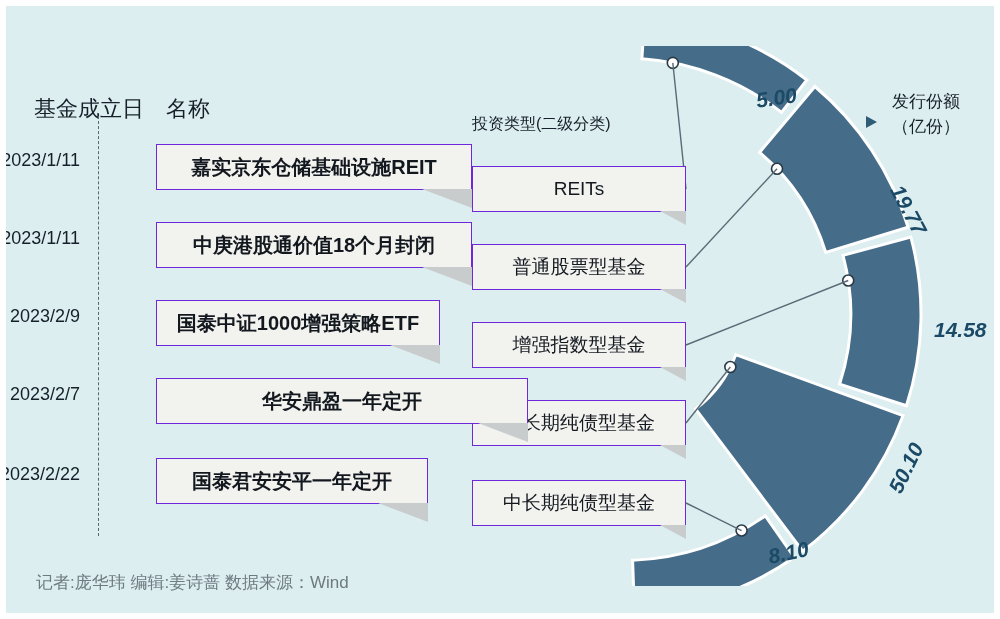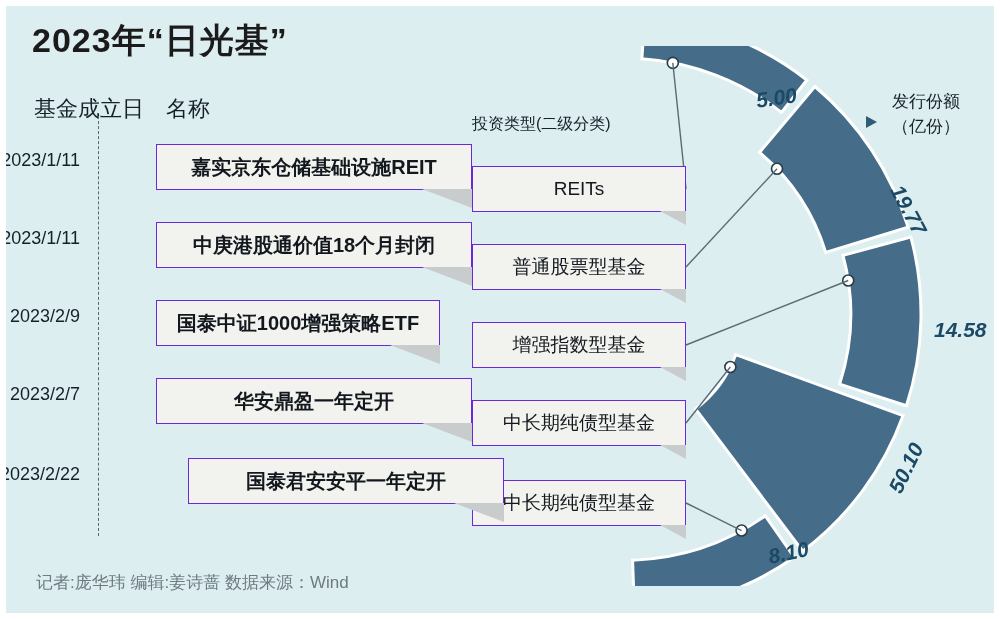--- a/index.html
+++ b/index.html
@@ -99,21 +99,20 @@
   #footer{
     left:30px;top:565px;
     font-size:17px;color:#6e7b82;white-space:nowrap;
   }
 </style>
 </head>
 <body>
 
 <div id="canvas">
 
-  <div class="abs" id="title">2023年“日光基”</div>
 
   <div class="abs colhead" id="head-date">基金成立日</div>
   <div class="abs colhead" id="head-name">名称</div>
   <div class="abs colhead" id="head-type">投资类型(二级分类)</div>
 
   <div class="abs" id="timeline"></div>
 
   <div id="rows-layer">
       <div class="abs tl-date" style="left: -38px; top: 144px;">2023/1/11</div>
       <div class="abs box namebox" style="left: 150px; top: 138px; width: 316px;">
@@ -136,30 +135,30 @@
       <div class="abs tl-date" style="left: -38px; top: 300px;">2023/2/9</div>
       <div class="abs box namebox" style="left: 150px; top: 294px; width: 284px;">
         <span>国泰中证1000增强策略ETF</span>
         <span class="fold"></span>
       </div>
       <div class="abs box typebox" style="left: 466px; top: 316px; width: 214px;">
         <span>增强指数型基金</span>
         <span class="fold" style="border-left-width: 26px; border-top-width: 14px; bottom: -14px;"></span>
       </div>
       <div class="abs tl-date" style="left: -38px; top: 378px;">2023/2/7</div>
-      <div class="abs box namebox" style="left: 150px; top: 372px; width: 316px; justify-content: center;">
+      <div class="abs box namebox" style="left: 150px; top: 372px; width: 372px; justify-content: center;">
         <span>华安鼎盈一年定开</span>
         <span class="fold"></span>
       </div>
       <div class="abs box typebox" style="left: 466px; top: 394px; width: 214px;">
         <span>中长期纯债型基金</span>
         <span class="fold" style="border-left-width: 26px; border-top-width: 14px; bottom: -14px;"></span>
       </div>
       <div class="abs tl-date" style="left: -38px; top: 458px;">2023/2/22</div>
-      <div class="abs box namebox" style="left: 150px; top: 452px; width: 316px; margin-left: 32px;">
+      <div class="abs box namebox" style="left: 150px; top: 452px; width: 272px;">
         <span>国泰君安安平一年定开</span>
         <span class="fold"></span>
       </div>
       <div class="abs box typebox" style="left: 466px; top: 474px; width: 214px;">
         <span>中长期纯债型基金</span>
         <span class="fold" style="border-left-width: 26px; border-top-width: 14px; bottom: -14px;"></span>
       </div>
     </div>
 
   <svg class="abs" id="donut" viewBox="0 0 376 540">

